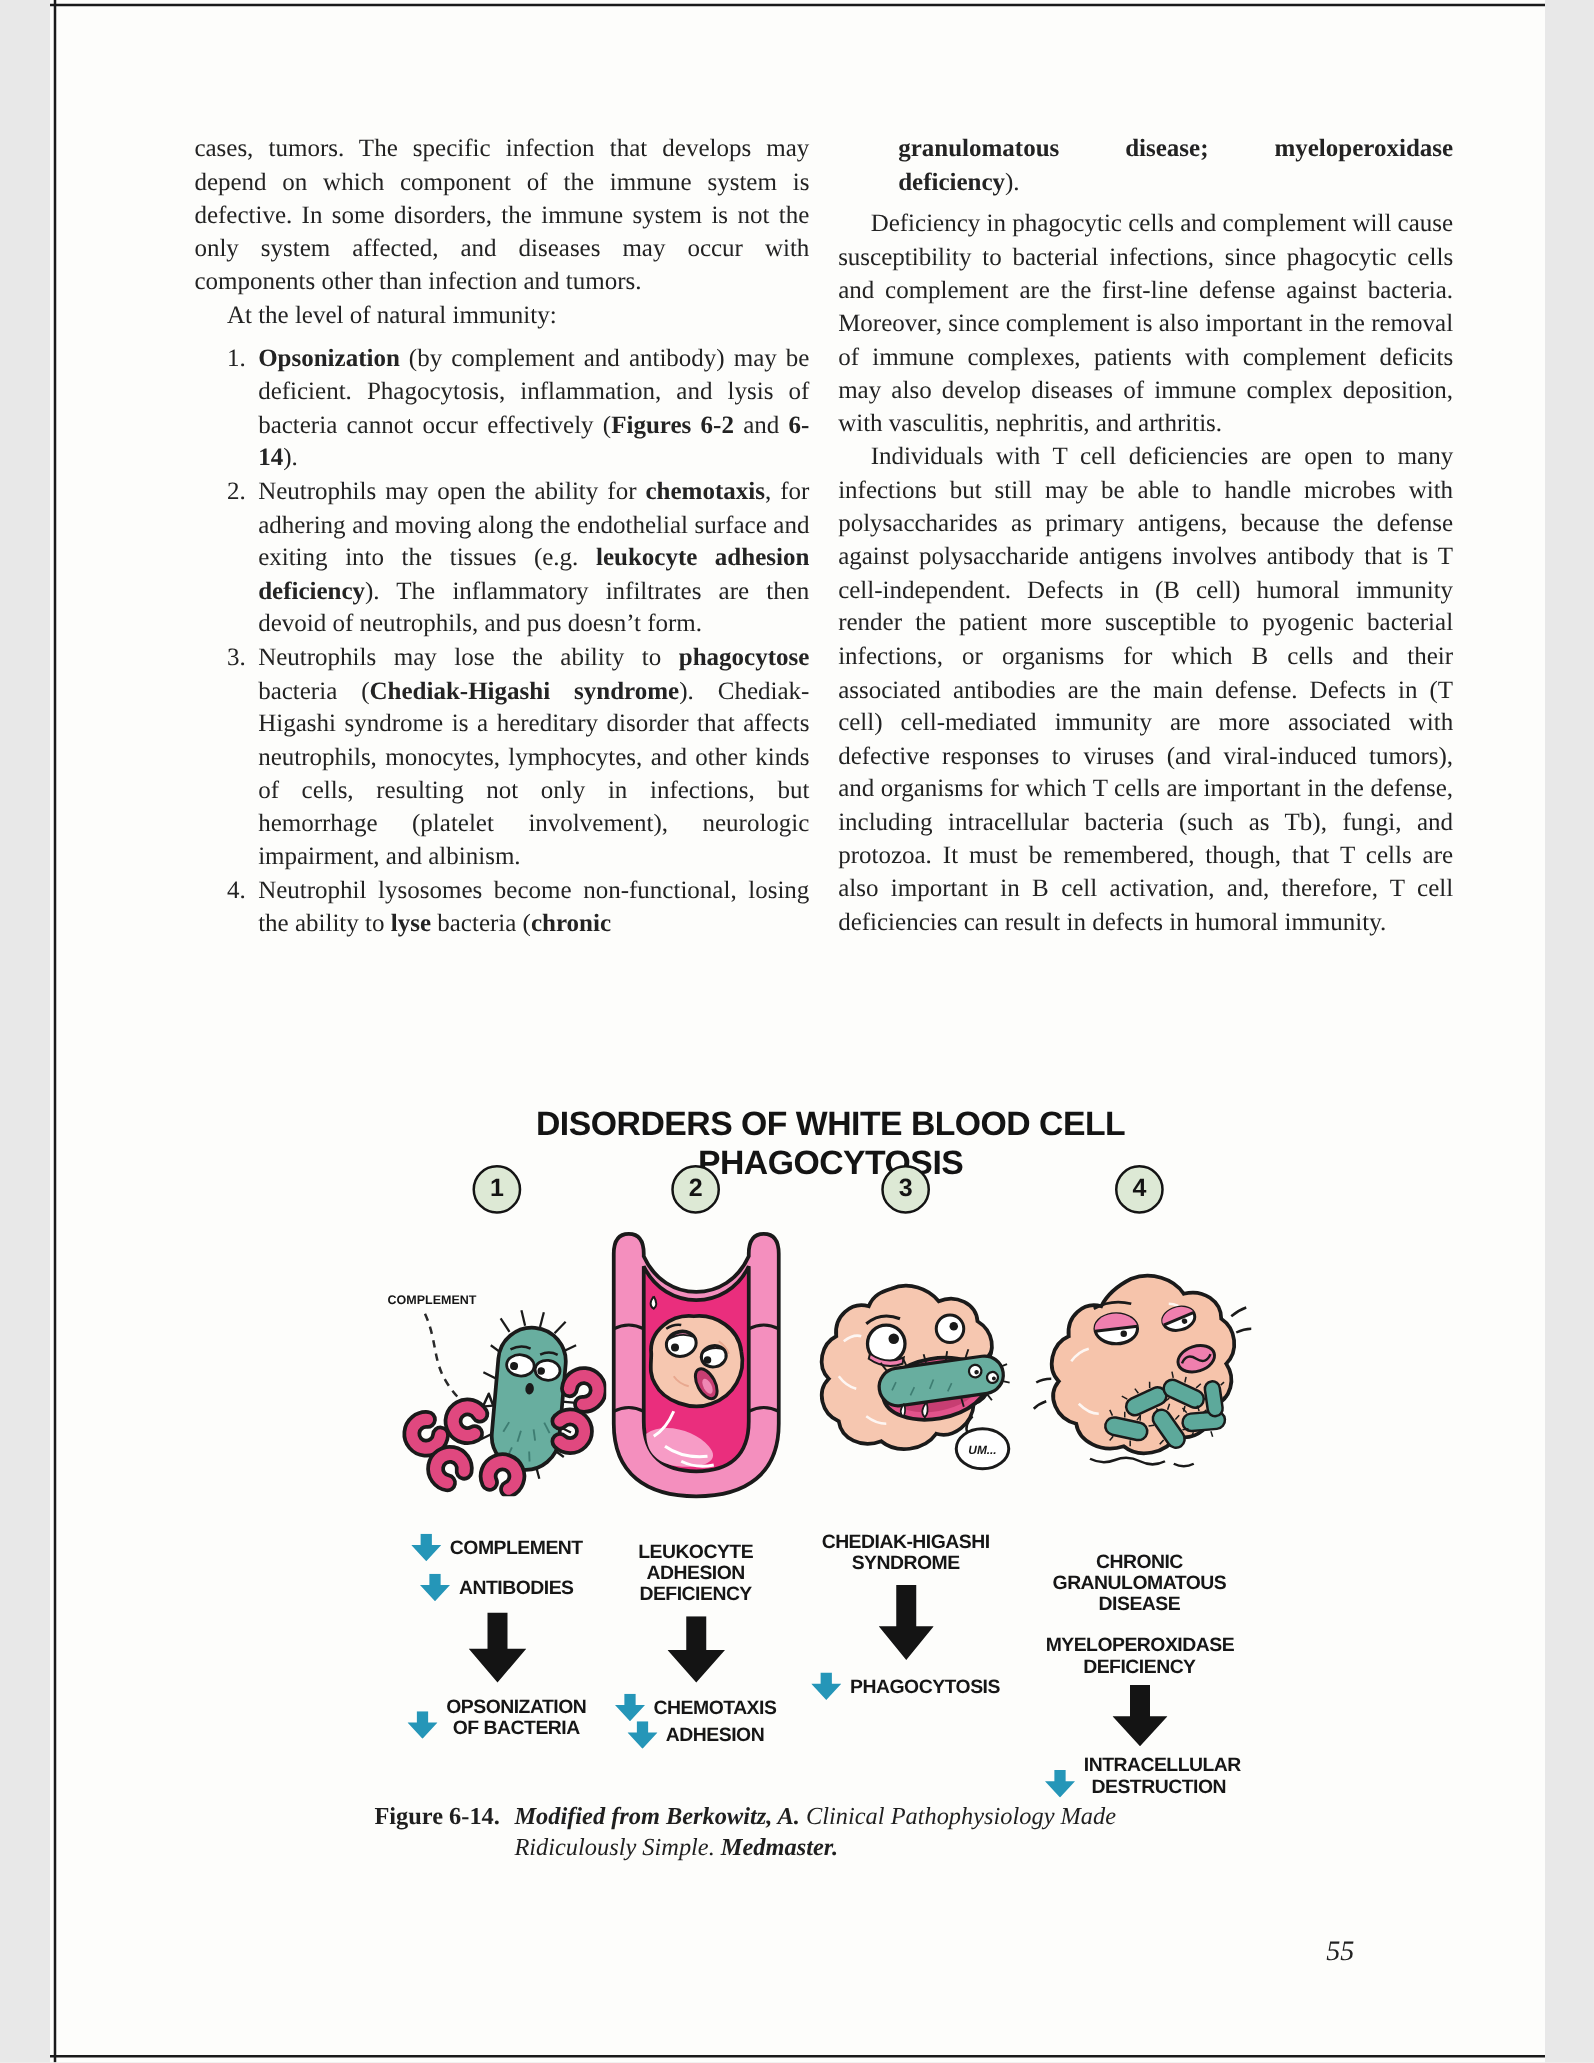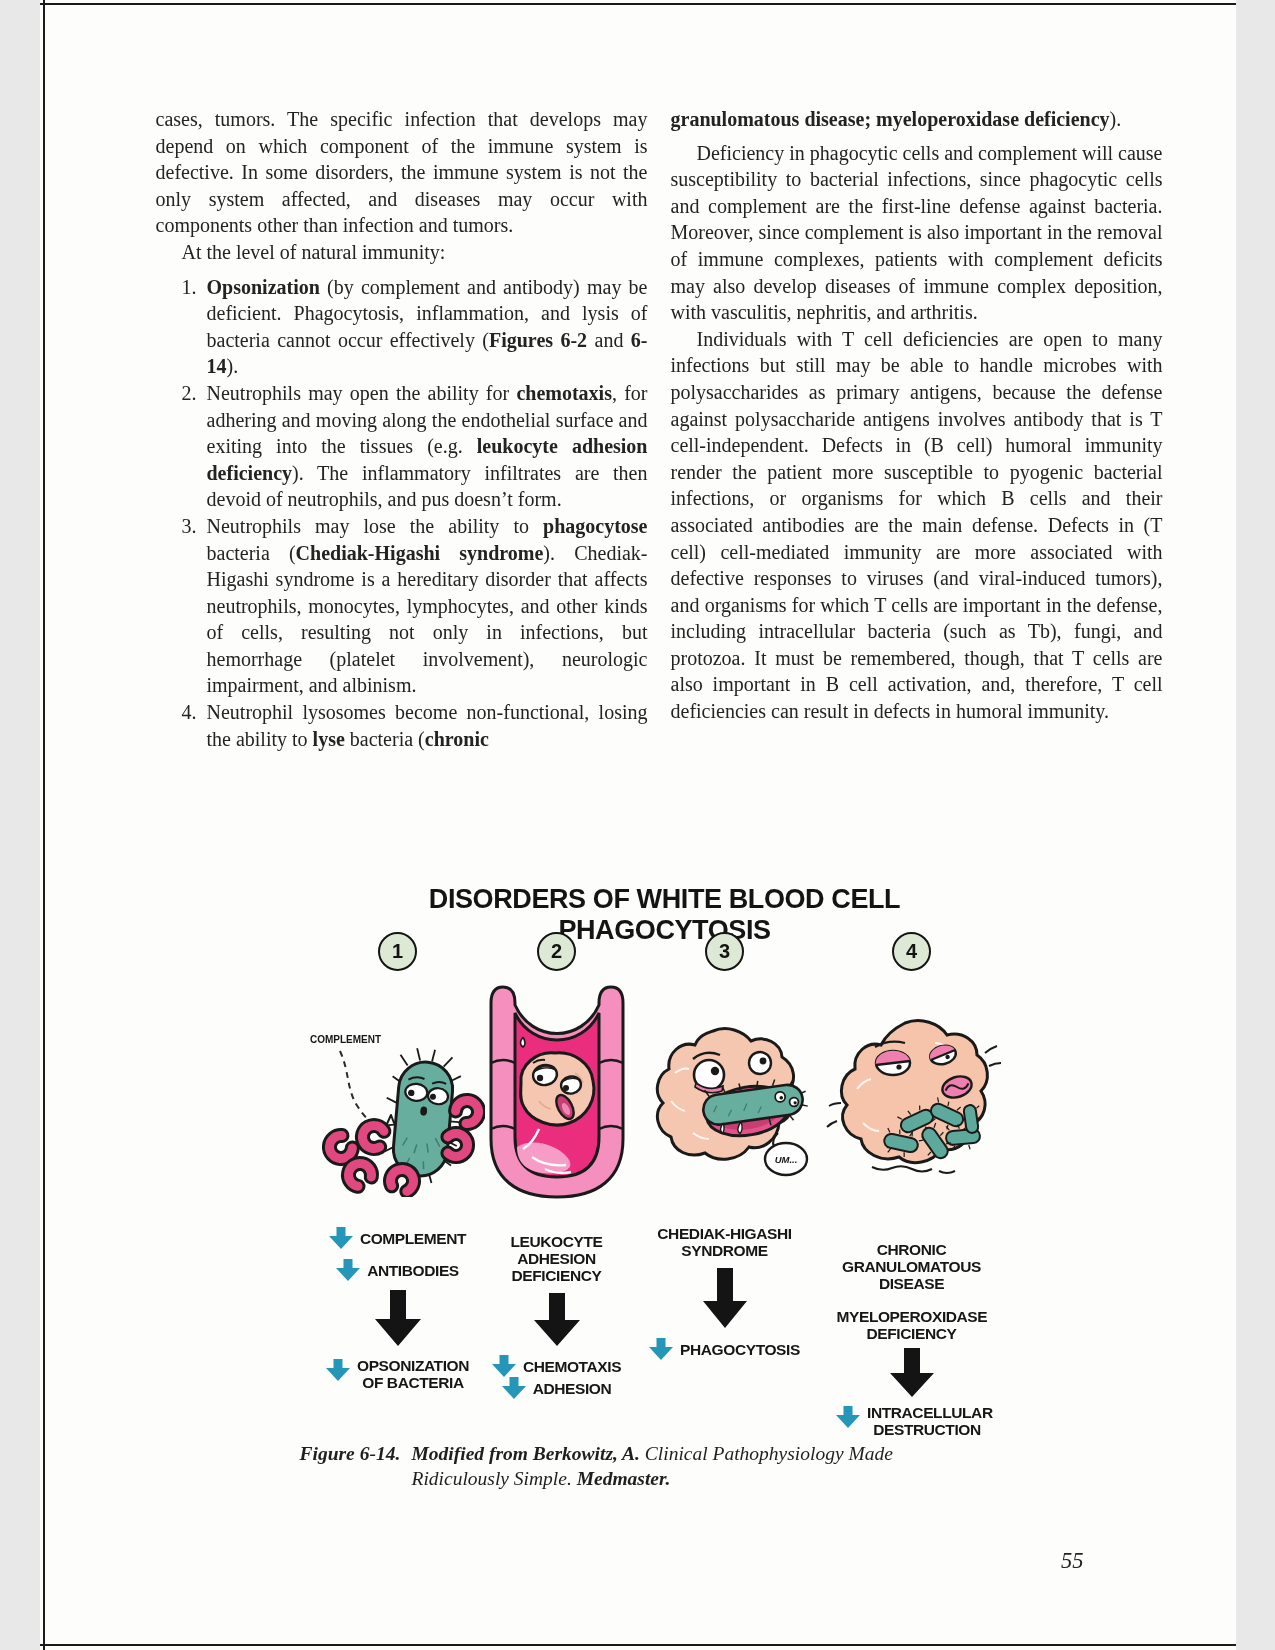--- a/index.html
+++ b/index.html
@@ -11,60 +11,60 @@
   .edge.bottom{left:0;bottom:4px;width:100%;height:2px}
 
   
   .col{position:absolute;top:106px;width:492px;font-size:20px;line-height:26.6px;text-align:justify}
   .col-left{left:116px}
   .col-right{left:631px}
   .indent{text-indent:26px}
   .list{margin-top:8px}
   .li{position:relative;padding-left:51px}
   .li .num{position:absolute;left:26px;top:0}
-  .cont{margin-bottom:7px}
+  .cont{margin-left:48px;margin-bottom:7px}
 
   
   .fig-title{position:absolute;left:290px;top:884px;width:670px;text-align:center;
              font-family:"Liberation Sans",sans-serif;font-weight:bold;font-size:27px;
              letter-spacing:-0.4px;color:#141414}
   .panel{position:absolute;top:932px;display:flex;flex-direction:column;align-items:center;
          font-family:"Liberation Sans",sans-serif}
   #panel1{left:262px;width:192px}
   #panel2{left:428px;width:178px}
   #panel3{left:592px;width:186px}
   #panel4{left:768px;width:208px}
   .badge{width:35px;height:35px;border:2.5px solid #141414;border-radius:50%;background:#dde9d5;
          display:flex;align-items:center;justify-content:center;font-size:20px;font-weight:bold;color:#141414;
          flex:0 0 auto}
   .fig-label{font-weight:bold;font-size:15.5px;line-height:17px;letter-spacing:-0.4px;color:#161616;text-align:center}
   .steps{display:flex;flex-direction:column;align-items:center}
   .step{display:flex;align-items:center;gap:7px;margin-top:10px}
-  .step.twoline{align-items:flex-start}
+  .step.twoline{align-items:flex-end}
   .step.twoline .tarrow{margin-top:2px}
   .illo1{margin-top:56px}
   .illo2{margin-top:8px}
   .illo3{margin-top:30px}
   .illo4{margin-top:32px}
   #panel1 .steps{margin-top:20px}
   #panel2 .heading{margin-top:30px;max-width:100px}
   #panel3 .heading{margin-top:46px;max-width:150px}
   #panel4 .heading1{margin-top:64px;max-width:150px}
   #panel4 .heading2{margin-top:16px;max-width:150px}
   .w112{max-width:112px}
   .w120{max-width:120px}
   .barrow{margin-top:9px}
   .anno{font-family:"Liberation Sans",sans-serif;font-weight:bold;font-size:10px;fill:#161616}
   .bubble-text{font-family:"Liberation Sans",sans-serif;font-weight:bold;font-style:italic;
                font-size:9.5px;fill:#161616;text-anchor:middle}
 
   
   .caption{position:absolute;left:260px;top:1442px;width:700px;display:flex;
            font-size:19.5px;line-height:24.5px;color:#1f1f1f}
-  .cap-label{flex:0 0 112px;font-weight:bold;font-style:italic}
+  .cap-label{flex:0 0 112px;font-weight:bold;}
   .cap-body{width:566px}
   .pageno{position:absolute;right:152px;top:1548px;font-style:italic;font-size:22.5px;color:#222}
 </style>
 </head>
 <body>
 
 <div class="page">
   <div class="edge top"></div>
   <div class="edge left"></div>
   <div class="edge bottom"></div>

